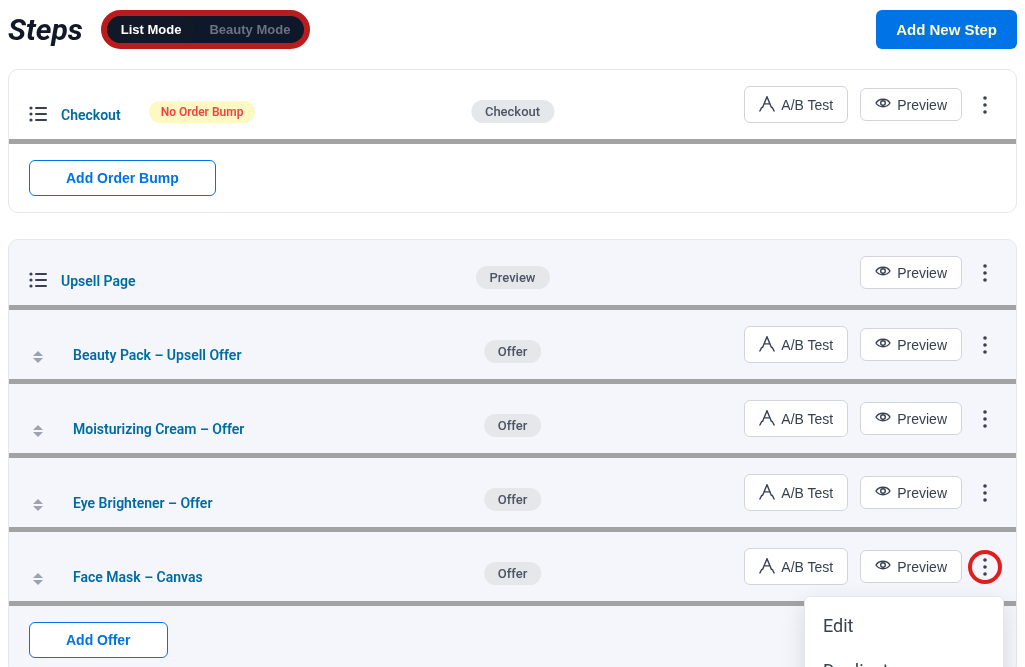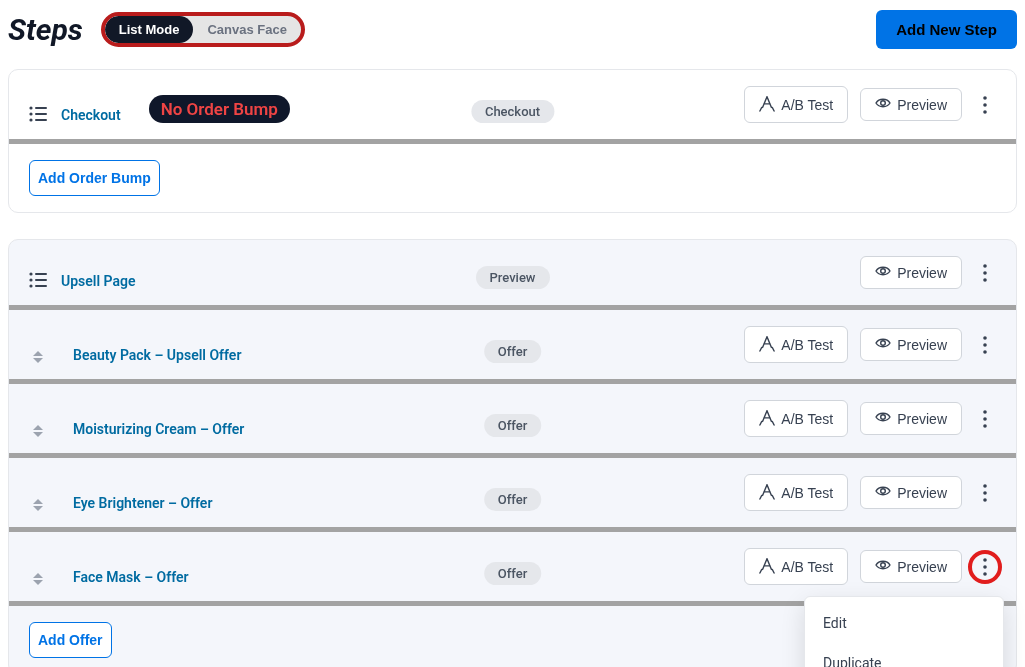--- a/index.html
+++ b/index.html
@@ -14,42 +14,42 @@
   .top-bar {
     display: flex;
     align-items: center;
     justify-content: space-between;
     margin-bottom: 20px;
   }
   .top-left { display: flex; align-items: center; gap: 18px; }
   .page-title { font-size: 30px; font-weight: 700; color: #111827; font-style: italic; }
   .mode-toggle {
     display: inline-flex;
-    border: 4px solid #b91c1c;
+    border: 6px solid #b91c1c;
     border-radius: 999px;
     overflow: hidden;
-    background: #e5e5e5;
+    background: #0f172a;
   }
   .mode-btn {
     padding: 6px 14px;
     font-size: 13px;
     font-weight: 600;
     cursor: pointer;
     background: transparent;
     border: none;
     color: #6b7280;
   }
   .mode-btn.active {
     background: #111827;
     color: #fff;
     border-radius: 999px;
   }
   .add-step-btn {
     background: #0073e6;
-    color: #000000;
+    color: #fef9c3;
     font-weight: 600;
     font-size: 15px;
     padding: 11px 20px;
     border: none;
     border-radius: 6px;
     cursor: pointer;
   }
 
   .panel {
     border: 1px solid #e5e7eb;
@@ -73,23 +73,23 @@
   .drag-handle { display: inline-flex; color: #374151; width: 18px; justify-content: center; }
   .reorder-handle { display: inline-flex; flex-direction: column; color: #6b7280; width: 18px; align-items: center; gap: 2px; }
   .chev { width: 0; height: 0; border-left: 5px solid transparent; border-right: 5px solid transparent; }
   .chev.up { border-bottom: 5px solid #9ca3af; }
   .chev.down { border-top: 5px solid #9ca3af; }
 
   .step-name { color: #006ba1; font-weight: 600; cursor: pointer; }
   .sub-offer { margin-left: 12px; }
 
   .no-bump-badge {
-    background: #0f172a;
+    background: #fef9c3;
     color: #ef4444;
-    font-size: 17px;
+    font-size: 12px;
     font-weight: 600;
     padding: 4px 12px;
     border-radius: 999px;
     margin-left: 14px;
   }
 
   .type-badge-wrap {
     position: absolute;
     left: 50%;
     transform: translateX(-50%);
@@ -134,42 +134,42 @@
     left: 50%; top: 50%;
     transform: translate(-50%, -50%);
   }
 
   .blue-outline-btn {
     display: inline-flex;
     border: 1px solid #0073e6;
     color: #0073e6;
     font-weight: 600;
     font-size: 14px;
-    padding: 9px 8px;
+    padding: 9px 36px;
     border-radius: 6px;
     background: #fff;
     cursor: pointer;
     margin: 16px 20px;
   }
 
   .dropdown {
     position: absolute;
     top: 48px;
     right: -8px;
     width: 200px;
     background: #fff;
     border: 1px solid #e5e7eb;
     border-radius: 6px;
     box-shadow: 0 8px 24px rgba(0,0,0,.12);
     padding: 6px 0;
     z-index: 30;
   }
   .dropdown-item {
     padding: 12px 18px;
-    font-size: 14px;
+    font-size: 18px;
     color: #374151;
     cursor: pointer;
     background: #fff;
   }
 </style>
 </head>
 <body>
 
 <svg width="0" height="0" style="position:absolute">
   <defs>
@@ -194,21 +194,21 @@
         <circle cx="3" cy="16" r="1.8"></circle>
     </g>
   </defs>
 </svg>
 
 <div class="top-bar">
   <div class="top-left">
     <div class="page-title">Steps</div>
     <div class="mode-toggle">
       <button class="mode-btn active">List Mode</button>
-      <button class="mode-btn">Canvas Face</button>
+      <button class="mode-btn">Beauty Mode</button>
     </div>
   </div>
   <button class="add-step-btn">Add New Step</button>
 </div>
 
 <div class="panel">
   <div class="step-row">
     <span class="drag-handle">
       <svg width="18" height="18" viewBox="0 0 18 18" fill="currentColor">
           <use href="#i-list"></use>
@@ -356,21 +356,21 @@
           </svg>
       </span>
     </div>
   </div>
 
   <div class="step-row" style="z-index:20">
     <span class="reorder-handle">
         <span class="chev up"></span>
         <span class="chev down"></span>
       </span>
-    <a class="step-name sub-offer">Face Mask – Offer</a>
+    <a class="step-name sub-offer">Face Mask – Canvas</a>
     <span class="type-badge-wrap">
         <span class="type-badge">Offer</span>
       </span>
     <div class="row-actions" style="position:relative">
       <button class="outline-btn">
         <span><svg width="16" height="18" viewBox="0 0 18 18">
               <use href="#i-ab"></use>
             </svg></span>
         <span>A/B Test</span>
       </button>

